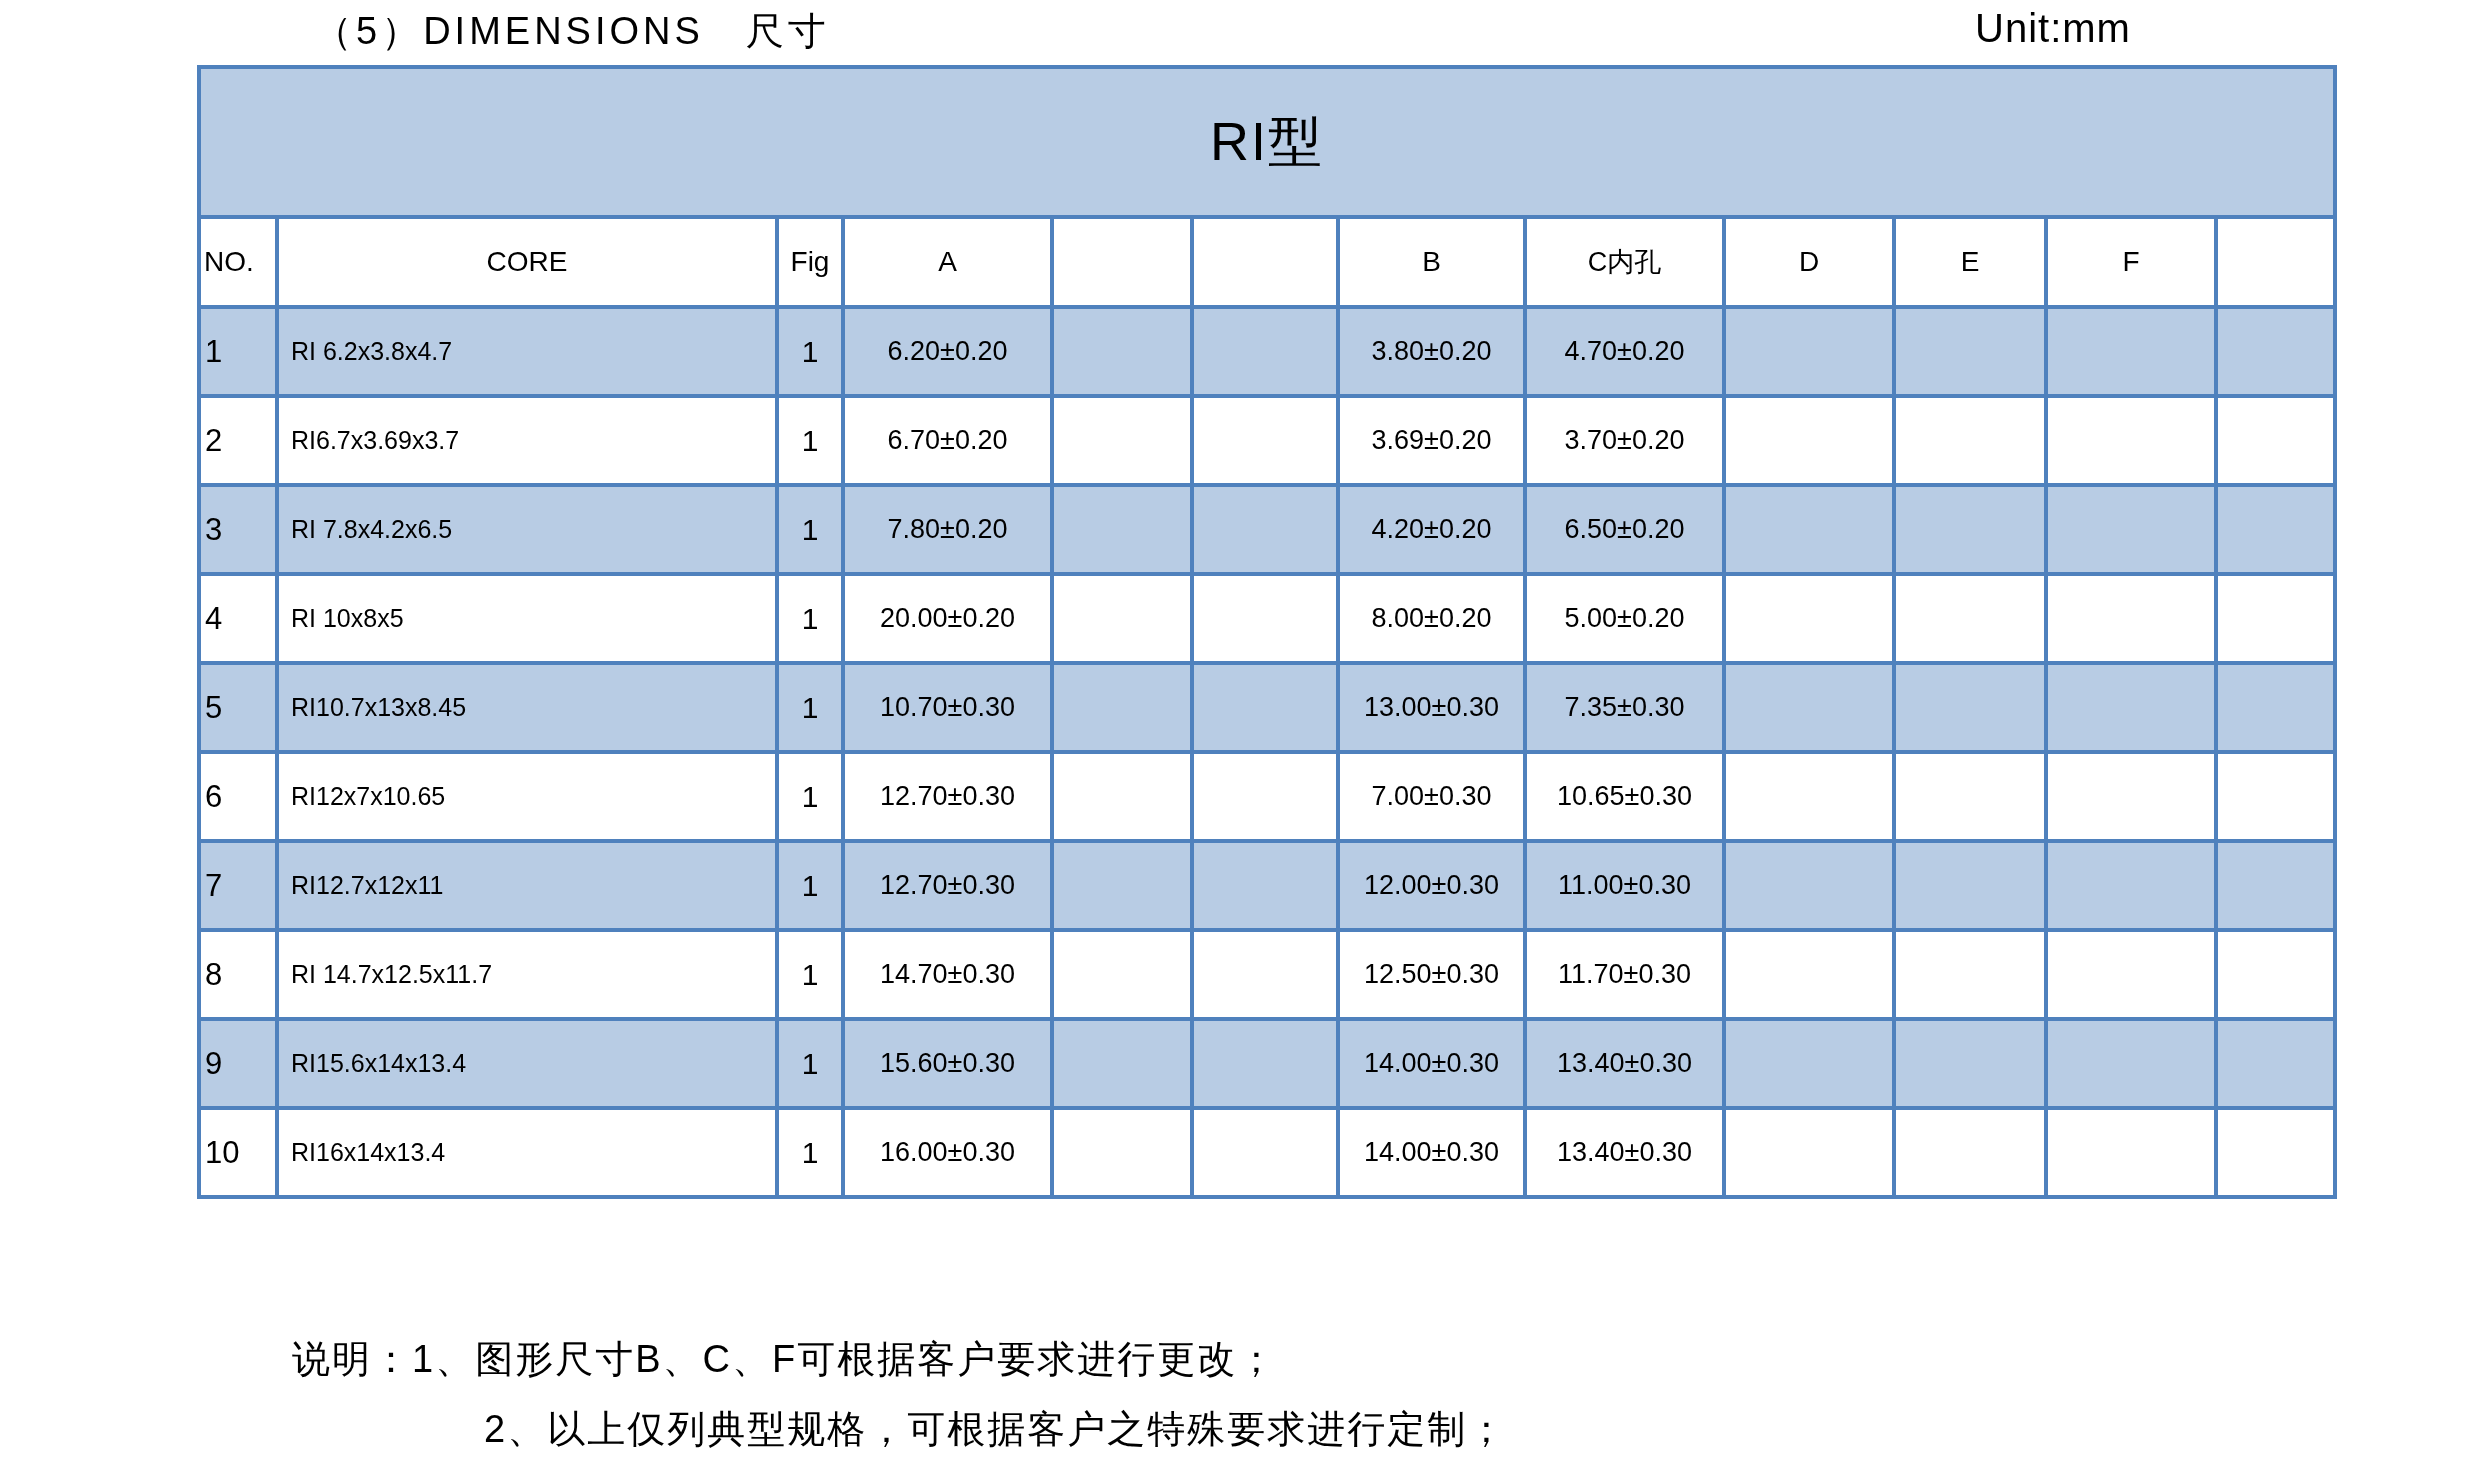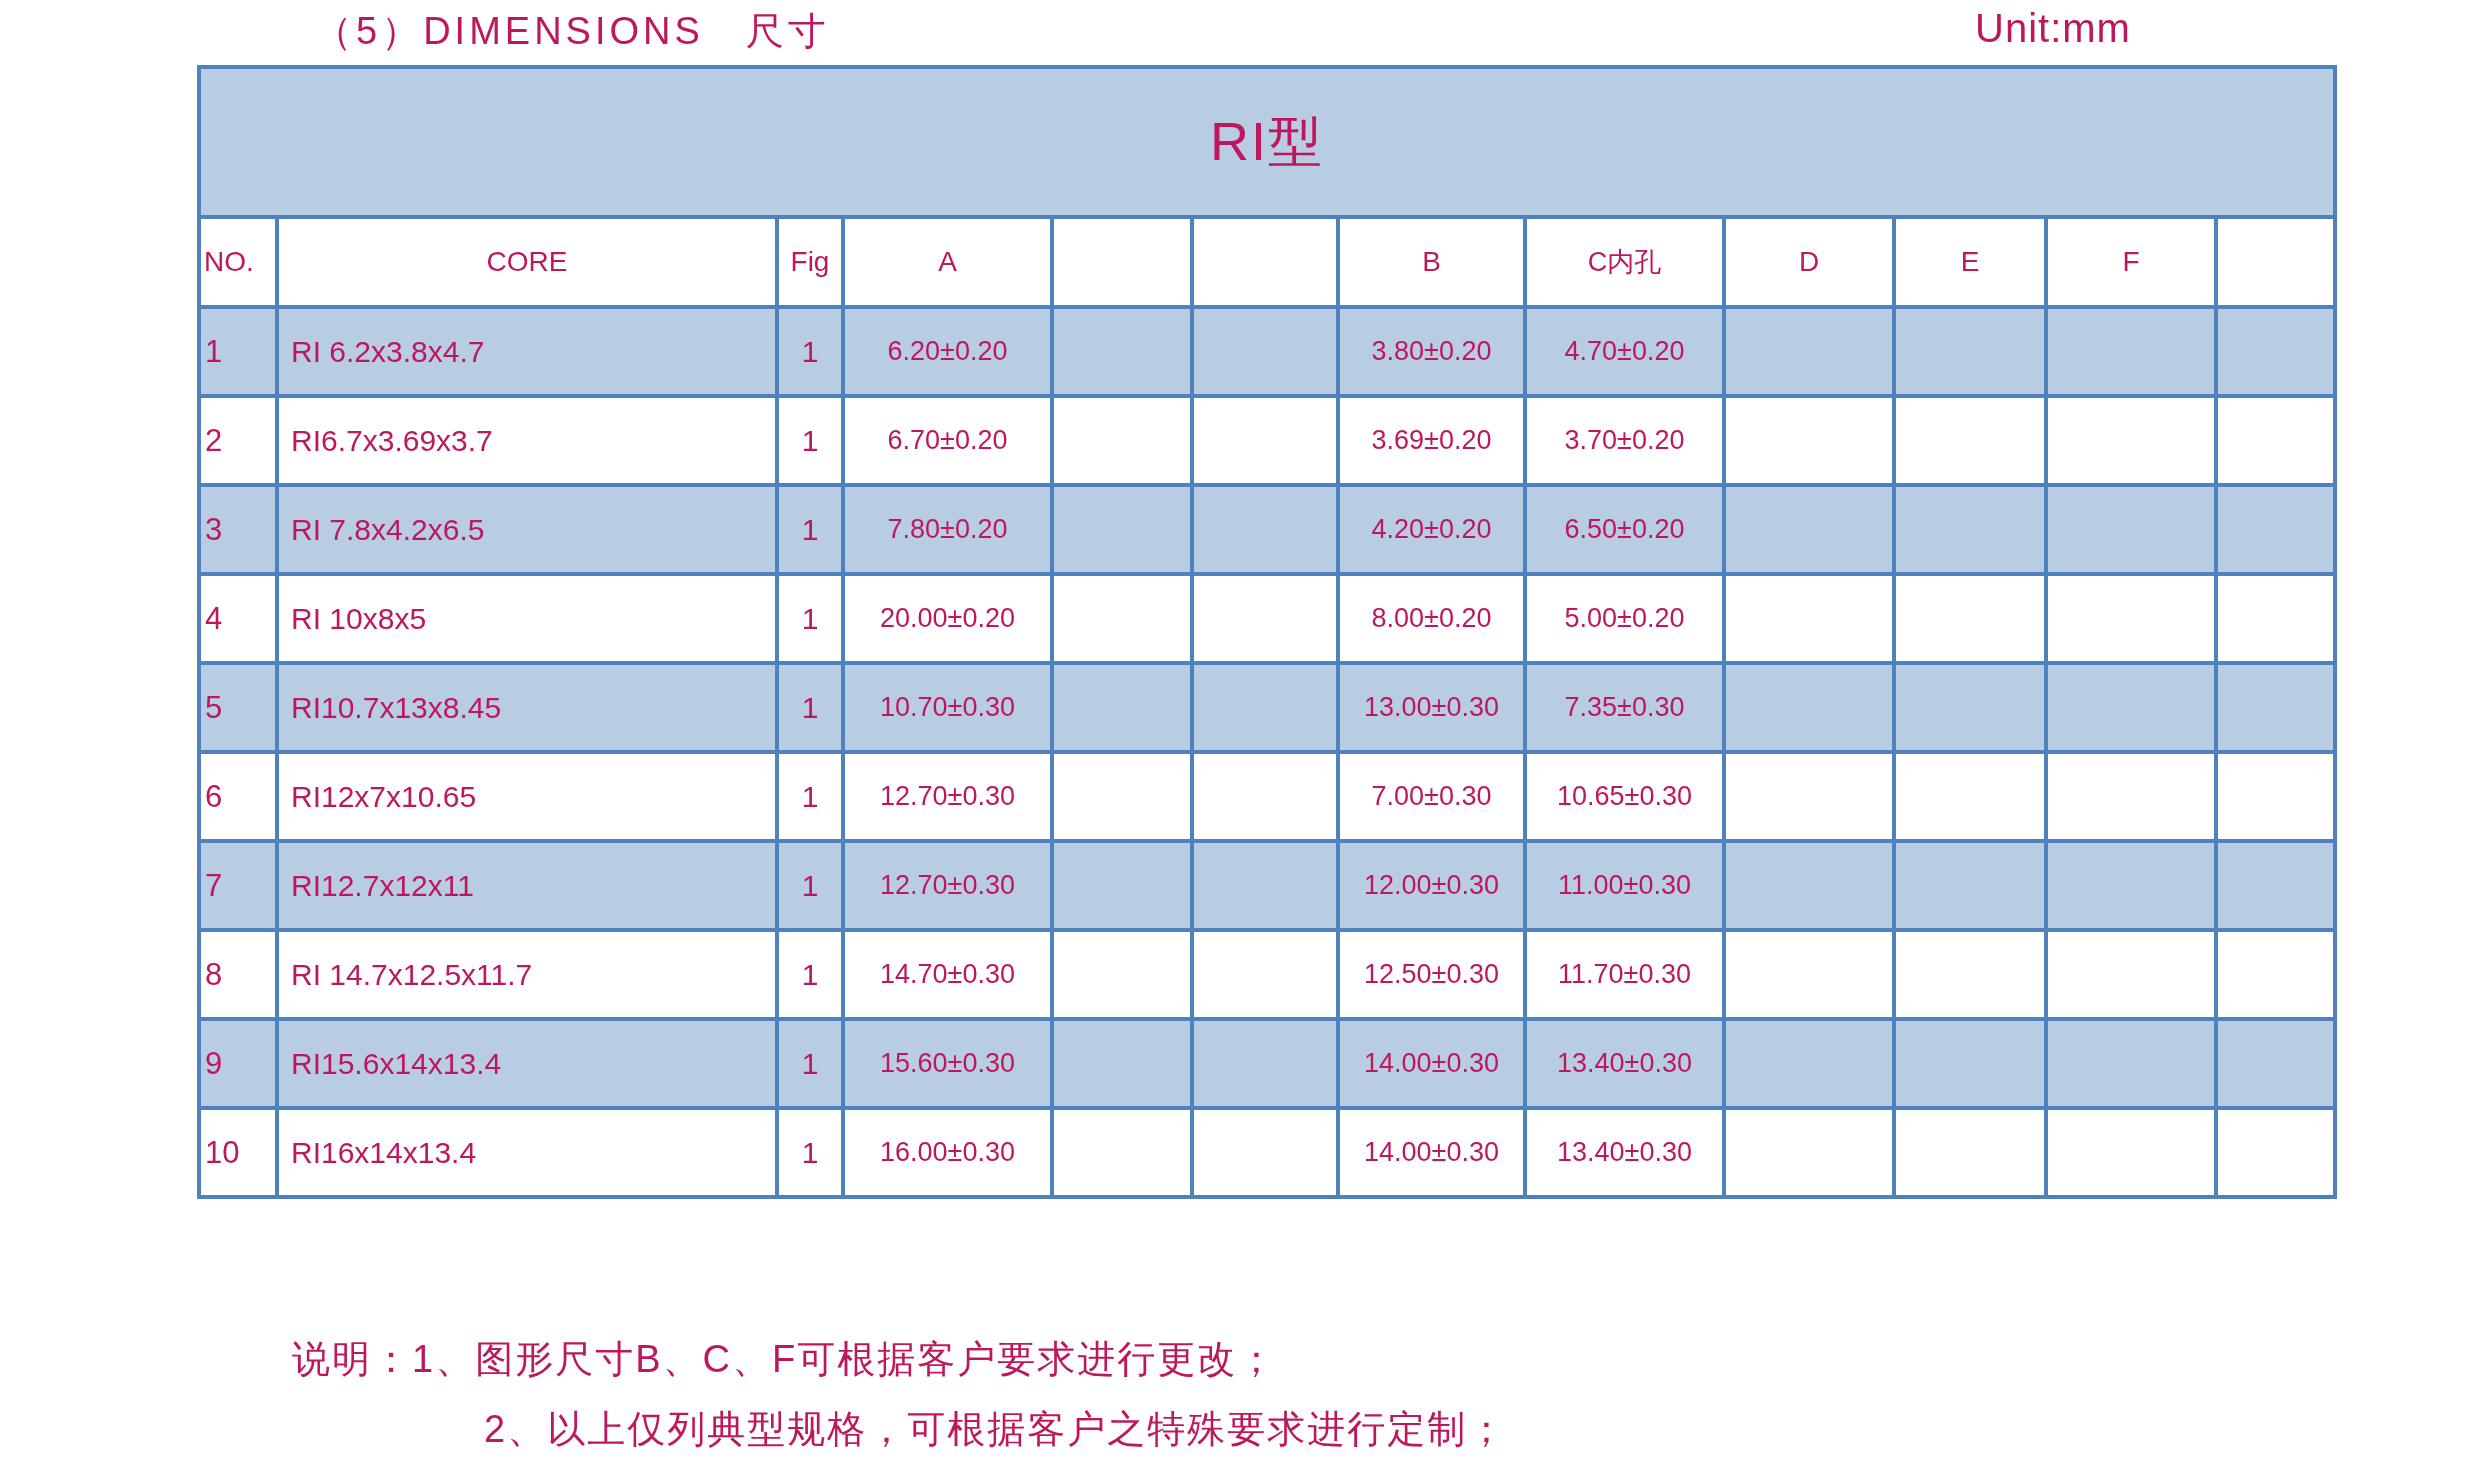--- a/index.html
+++ b/index.html
@@ -2,21 +2,21 @@
 <html><head>
 <meta charset="utf-8">
 <style>
   html, body { margin: 0; padding: 0; background: #ffffff; }
   .page {
     position: relative;
     width: 2480px;
     height: 1471px;
     background: #ffffff;
     font-family: "Liberation Sans", "DejaVu Sans", sans-serif;
-    color: #be185d;
+    color: #000000;
     overflow: hidden;
   }
   .section-title {
     position: absolute;
     left: 314px;
     top: 6px;
     font-size: 38px;
     letter-spacing: 4px;
     white-space: pre;
   }
@@ -59,21 +59,21 @@
   }
   tr.head-row th.c-no { text-align: left; padding-left: 3px; }
   tr.head-row th.c-c  { font-size: 27px; }
   tbody td {
     height: 85px;
     background: #ffffff;
     font-size: 27px;
     text-align: center;
   }
   tbody td.c-no   { text-align: left; padding-left: 4px;  font-size: 31px; }
-  tbody td.c-core { text-align: left; padding-left: 12px; font-size: 30px; }
+  tbody td.c-core { text-align: left; padding-left: 12px; font-size: 25px; }
   tbody td.c-fig  { font-size: 30px; }
   tbody tr.band td { background: #b8cce4; }
   .note-line1 {
     position: absolute;
     left: 292px;
     top: 1334px;
     font-size: 38px;
     letter-spacing: 2px;
   }
   .note-line2 {

